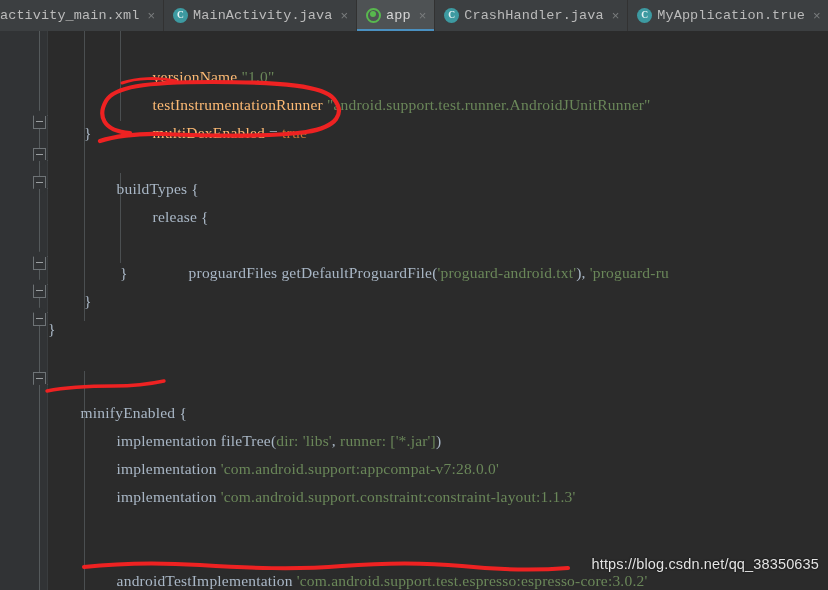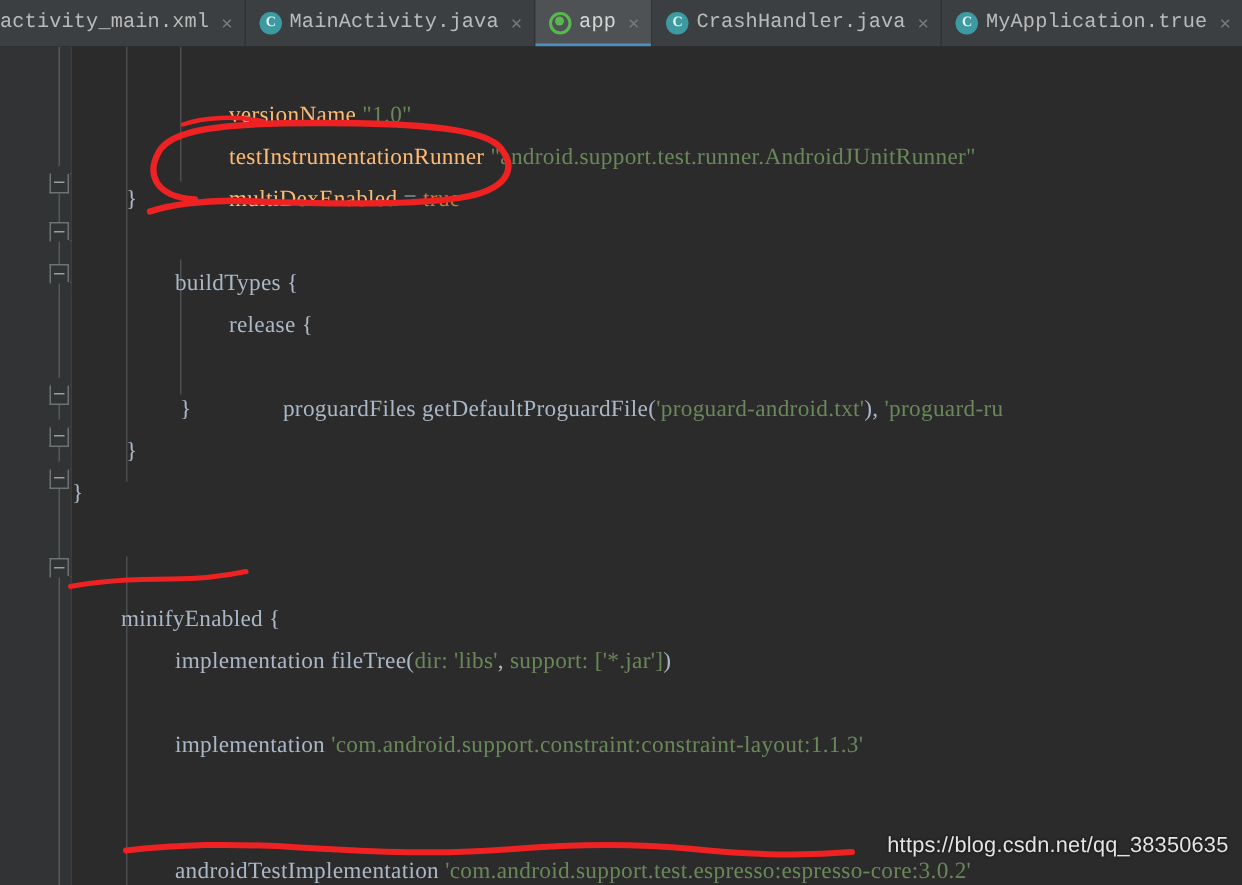--- a/index.html
+++ b/index.html
@@ -333,23 +333,26 @@
 
       <div class="line t-brace" style="top:256px;left:36px;">}</div>
 
       <div class="line t-brace" style="top:284px;left:0px;">}</div>
 
       <div class="line" style="top:340px;left:0px;">
         <span class="t-fn">minifyEnabled</span><span class="t-brace"> {</span>
       </div>
 
       <div class="line" style="top:368px;left:36px;">
-        <span class="t-fn">implementation</span><span class="t-punct"> </span><span class="t-fn">fileTree</span><span class="t-punct">(</span><span class="t-str">dir:</span><span class="t-punct"> </span><span class="t-str">'libs'</span><span class="t-punct">, </span><span class="t-str">support:</span><span class="t-punct"> </span><span class="t-str">['*.jar']</span><span class="t-punct">)</span>
-      </div>
-
+        <span class="t-fn">implementation</span><span class="t-punct"> </span><span class="t-fn">fileTree</span><span class="t-punct">(</span><span class="t-str">dir:</span><span class="t-punct"> </span><span class="t-str">'libs'</span><span class="t-punct">, </span><span class="t-str">runner:</span><span class="t-punct"> </span><span class="t-str">['*.jar']</span><span class="t-punct">)</span>
+      </div>
+
+      <div class="line" style="top:396px;left:36px;">
+        <span class="t-fn">implementation</span><span class="t-punct"> </span><span class="t-str">'com.android.support:appcompat-v7:28.0.0'</span>
+      </div>
       <div class="line" style="top:424px;left:36px;">
         <span class="t-fn">implementation</span><span class="t-punct"> </span><span class="t-str">'com.android.support.constraint:constraint-layout:1.1.3'</span>
       </div>
       <div class="line" style="top:508px;left:36px;">
         <span class="t-fn">androidTestImplementation</span><span class="t-punct"> </span><span class="t-str">'com.android.support.test.espresso:espresso-core:3.0.2'</span>
       </div>
       <div class="line" style="top:536px;left:36px;">
         
       </div>
 

